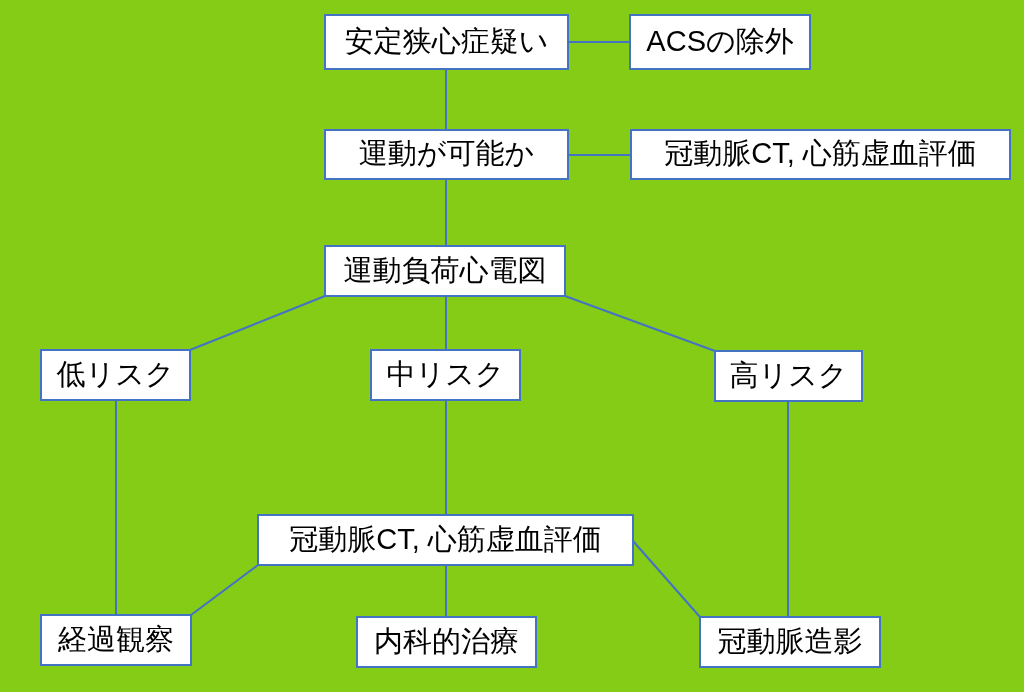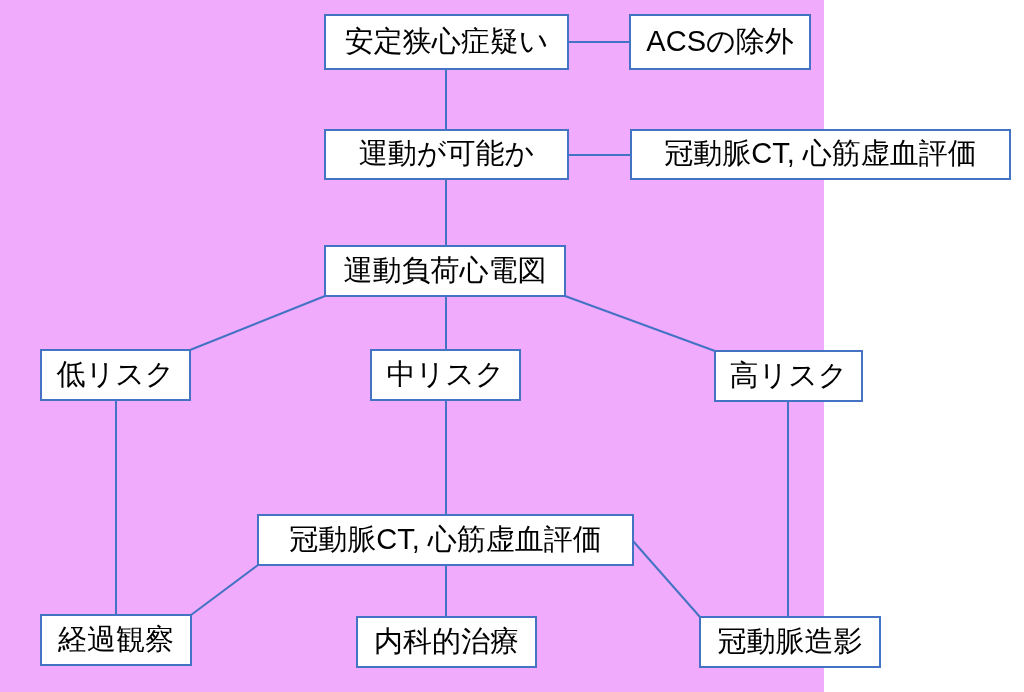--- a/index.html
+++ b/index.html
@@ -9,23 +9,23 @@
     background: #ffffff;
   }
   body {
     width: 1024px;
     height: 692px;
     font-family: "Liberation Sans", "DejaVu Sans", sans-serif;
     overflow: hidden;
   }
   #diagram-root {
     position: relative;
-    width: 824px;
+    width: 1024px;
     height: 692px;
-    background: #f0abfc;
+    background: #84cc16;
   }
   svg.flow-canvas {
     position: absolute;
     top: 0;
     left: 0;
     width: 1024px;
     height: 692px;
     display: block;
   }
   .node-rect {

